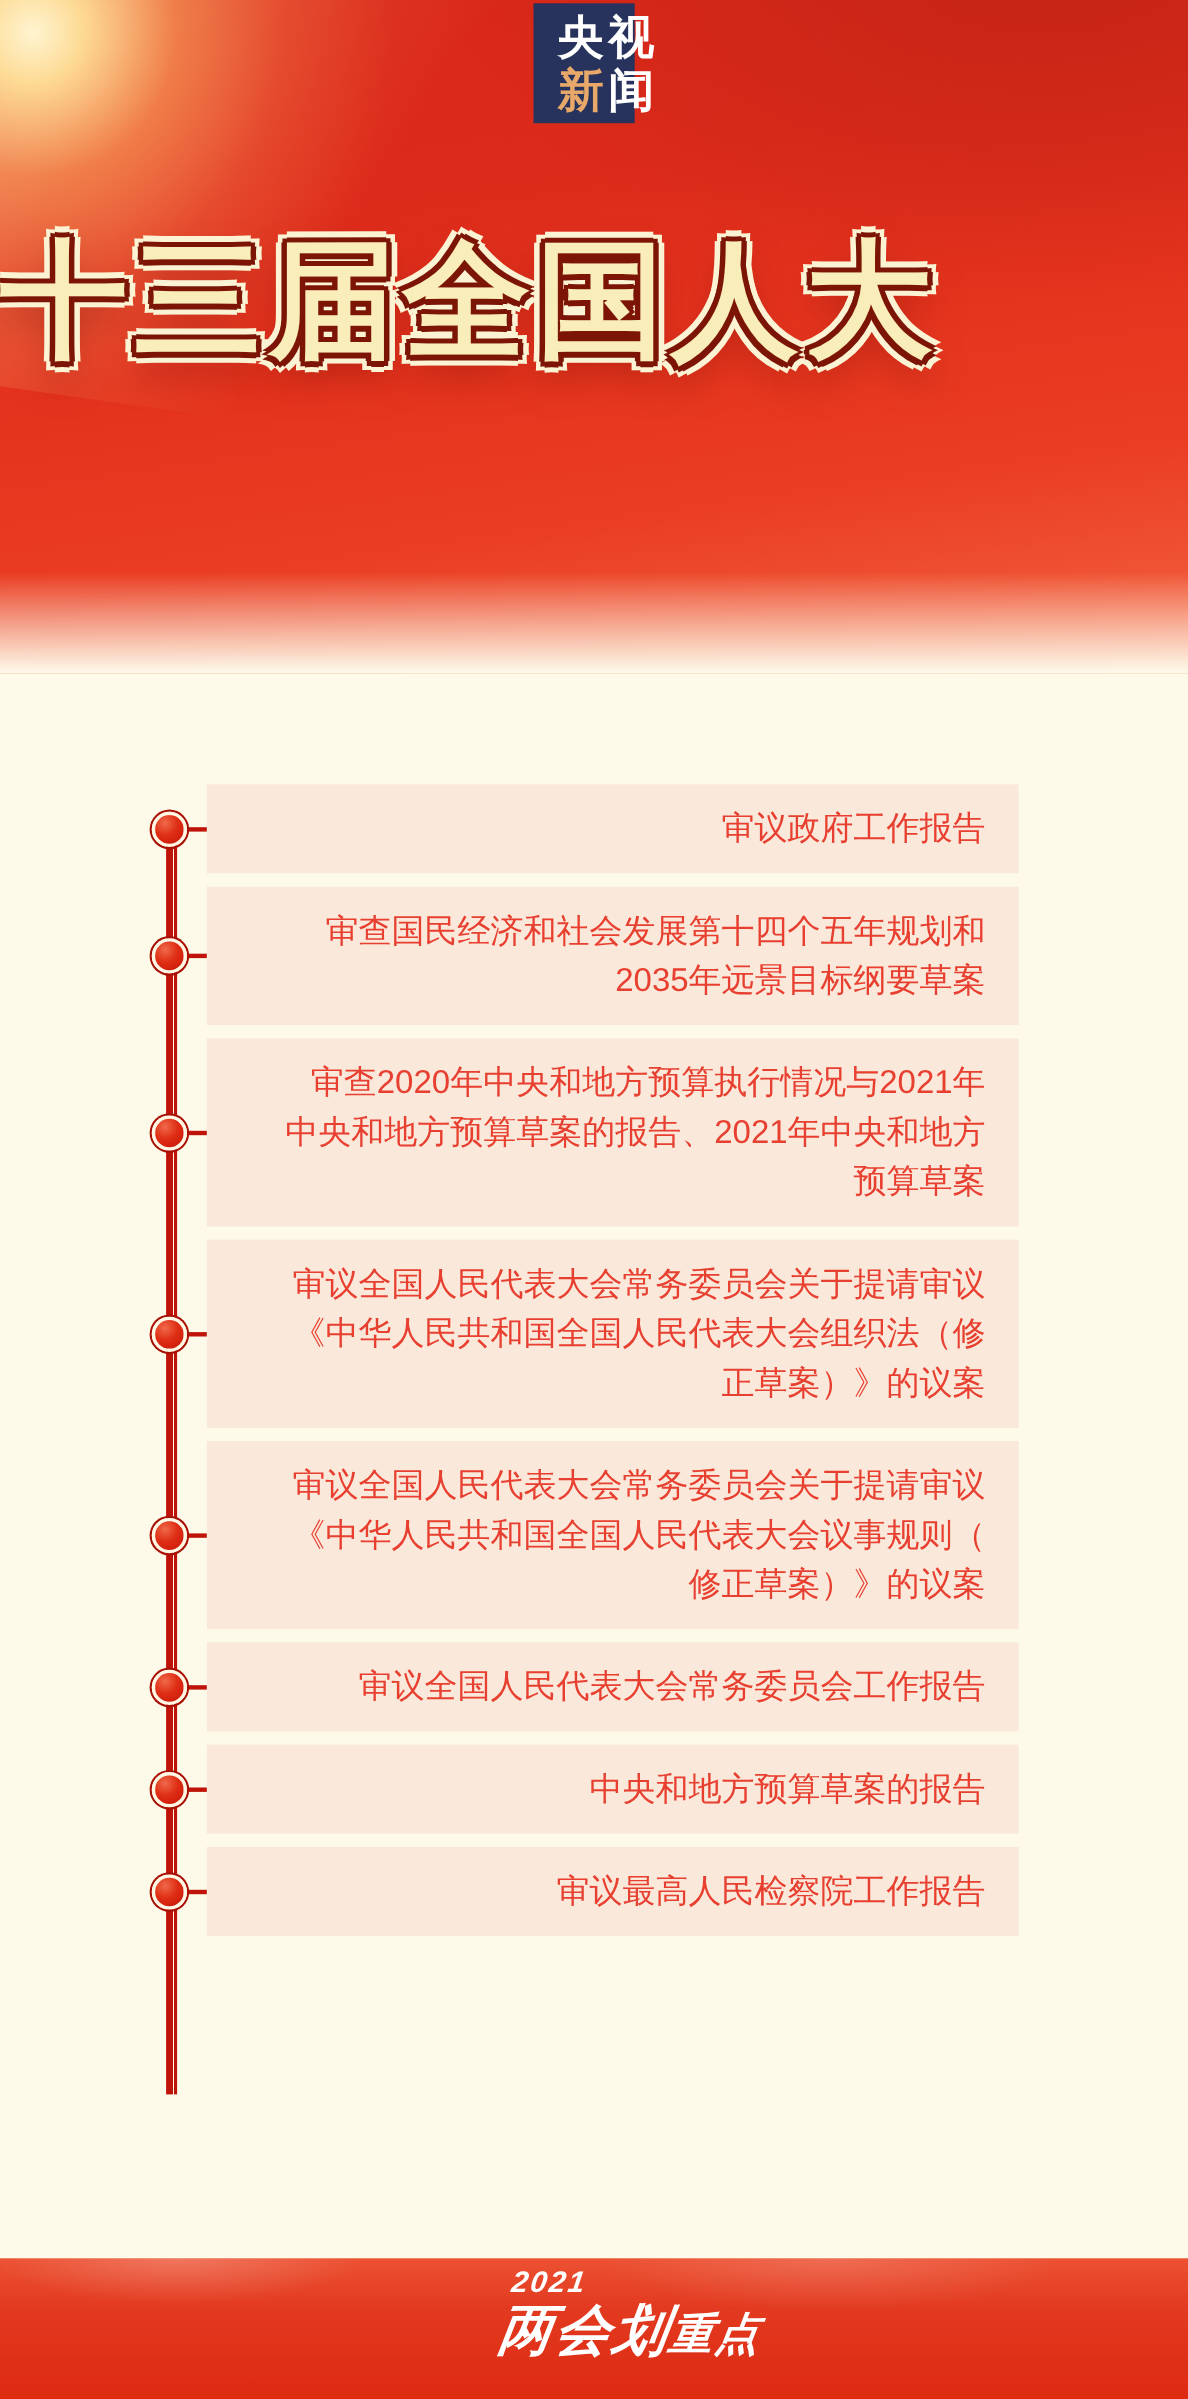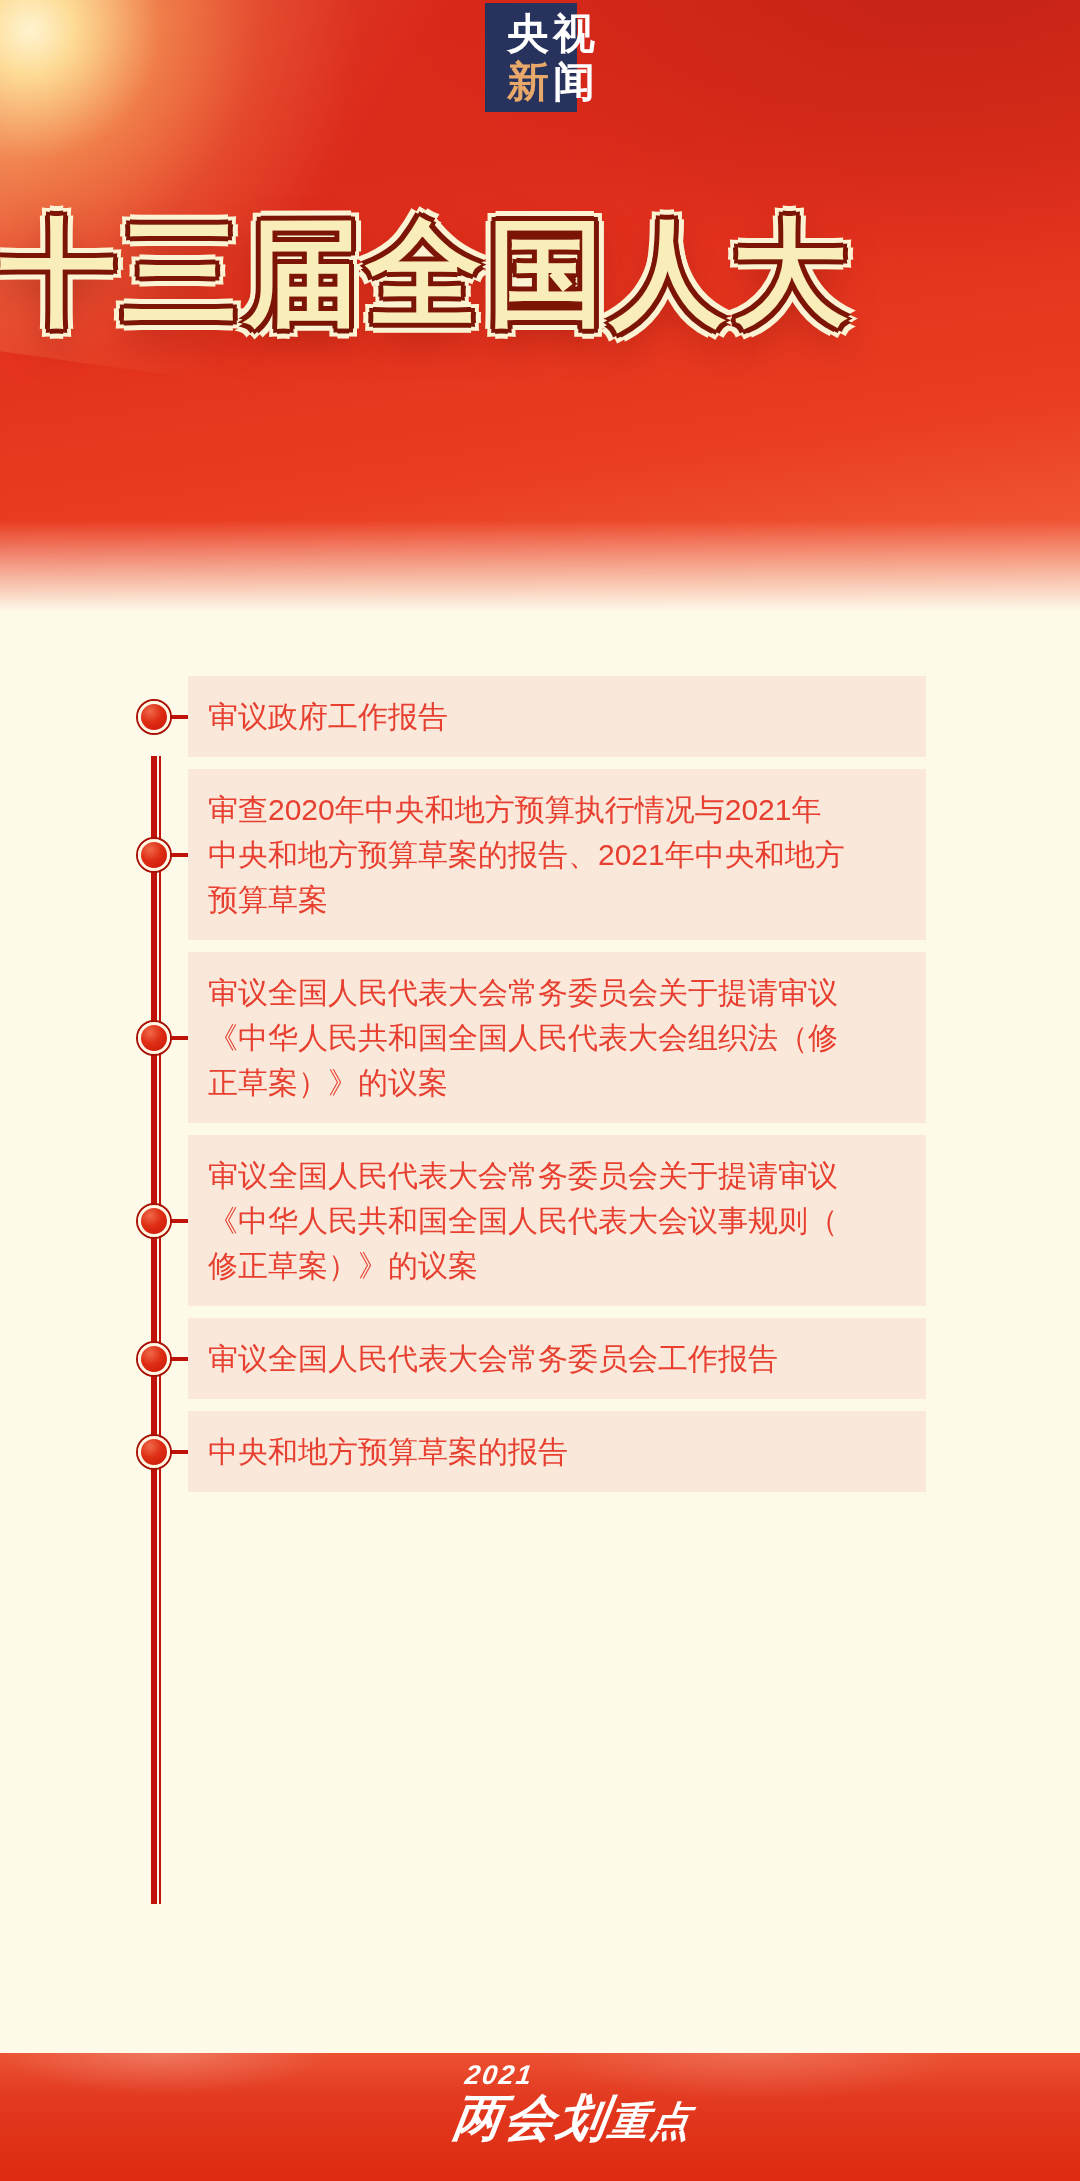--- a/index.html
+++ b/index.html
@@ -111,22 +111,23 @@
     position:absolute;
     left:151px;top:756px;
     width:10px;height:1148px;
     background:linear-gradient(to right,
       var(--line-red) 0px, var(--line-red) 6px,
       rgba(0,0,0,0) 6px, rgba(0,0,0,0) 7.5px,
       var(--line-red) 7.5px, var(--line-red) 10px);
   }
   .agenda{
     position:absolute;
-    left:188px;top:676px;
+    left:188px;top:713px;
     width:738px;
+    text-align:right;
   }
   .agenda-item{
     position:relative;
     background:var(--box-bg);
     margin-bottom:12px;
     padding:18px 30px 18px 20px;
   }
   .agenda-text{
     font-size:30px;
     line-height:45px;
@@ -207,20 +208,24 @@
     <div class="title-line">十三届全国人大</div>
   </div>
 
   <div class="timeline-line"></div>
 
   <div class="agenda">
     <div class="agenda-item">
       <div class="agenda-text">审议政府工作报告</div>
     </div>
 
+    <div class="agenda-item">
+      <div class="agenda-text">审查国民经济和社会发展第十四个五年规划和
+2035年远景目标纲要草案</div>
+    </div>
 
 
     <div class="agenda-item">
       <div class="agenda-text">审查2020年中央和地方预算执行情况与2021年
 中央和地方预算草案的报告、2021年中央和地方
 预算草案</div>
     </div>
 
     <div class="agenda-item">
       <div class="agenda-text">审议全国人民代表大会常务委员会关于提请审议
@@ -235,20 +240,23 @@
     </div>
 
     <div class="agenda-item">
       <div class="agenda-text">审议全国人民代表大会常务委员会工作报告</div>
     </div>
 
     <div class="agenda-item">
       <div class="agenda-text">中央和地方预算草案的报告</div>
     </div>
 
+    <div class="agenda-item">
+      <div class="agenda-text">审议最高人民检察院工作报告</div>
+    </div>
   </div>
 
   <div class="footer">
     <div class="footer-logo">
       <div class="footer-year">2021</div>
       <div class="footer-brand"><span>两会划</span><span class="small">重点</span></div>
     </div>
   </div>
 
 </div>

